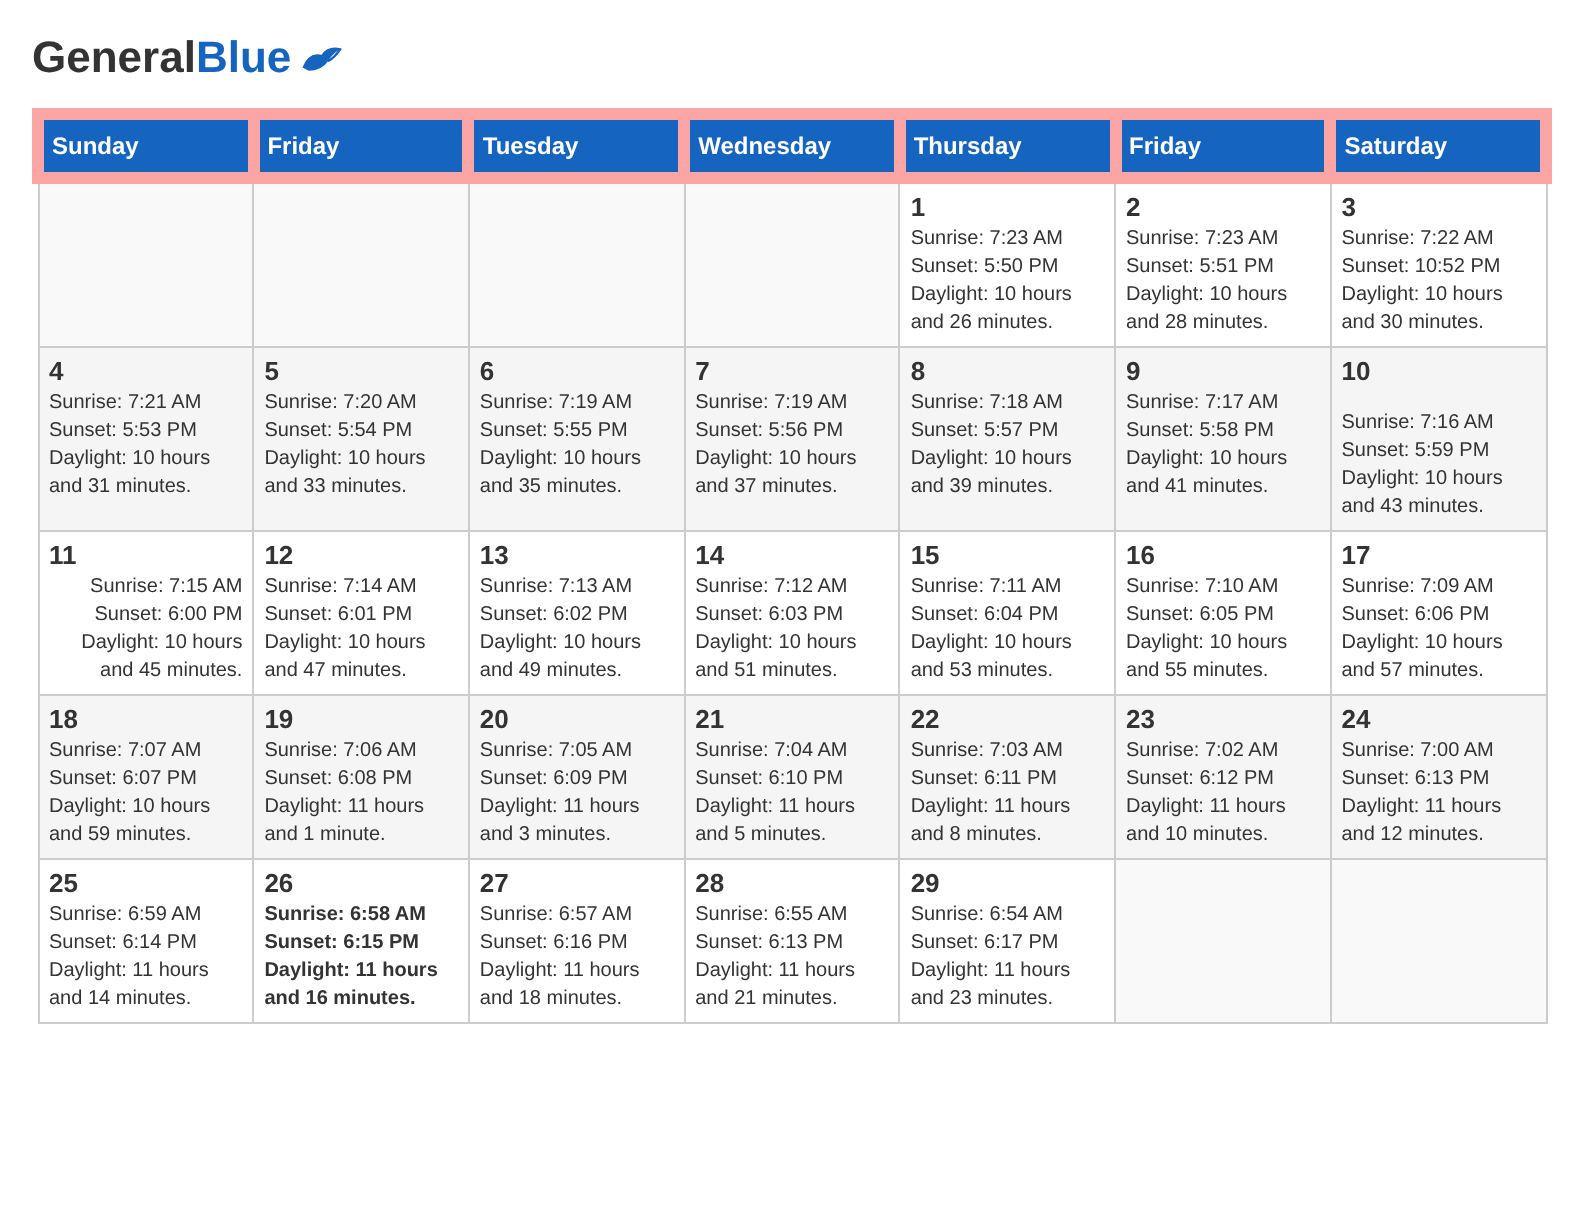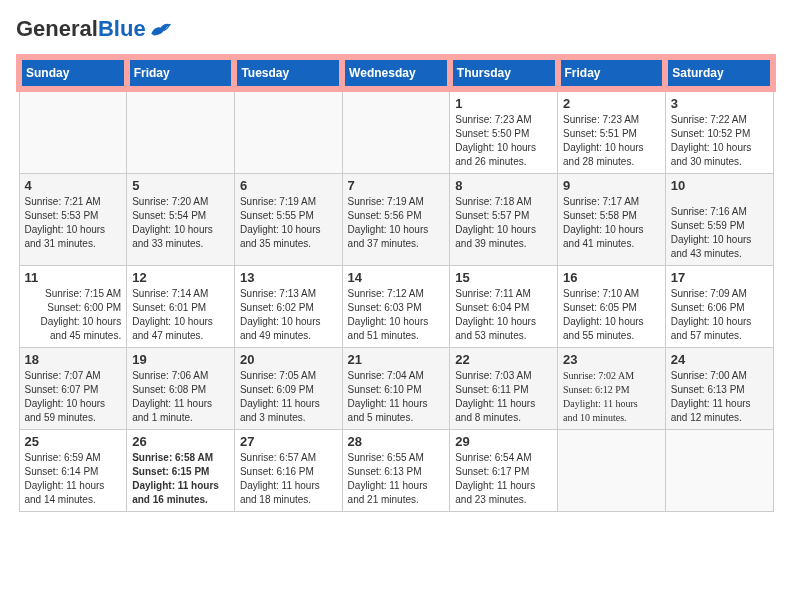--- a/index.html
+++ b/index.html
@@ -279,21 +279,21 @@
         </td>
         <td>
           <span class="day-num">22</span>
           <div class="day-info" style="white-space: pre-line;">Sunrise: 7:03 AM
 Sunset: 6:11 PM
 Daylight: 11 hours
 and 8 minutes.</div>
         </td>
         <td>
           <span class="day-num">23</span>
-          <div class="day-info" style="white-space: pre-line; font-family: Liberation Serif, serif;">Sunrise: 7:02 AM
+          <div class="day-info" style="white-space: pre-line;">Sunrise: 7:02 AM
 Sunset: 6:12 PM
 Daylight: 11 hours
 and 10 minutes.</div>
         </td>
         <td>
           <span class="day-num">24</span>
           <div class="day-info" style="white-space: pre-line;">Sunrise: 7:00 AM
 Sunset: 6:13 PM
 Daylight: 11 hours
 and 12 minutes.</div>

